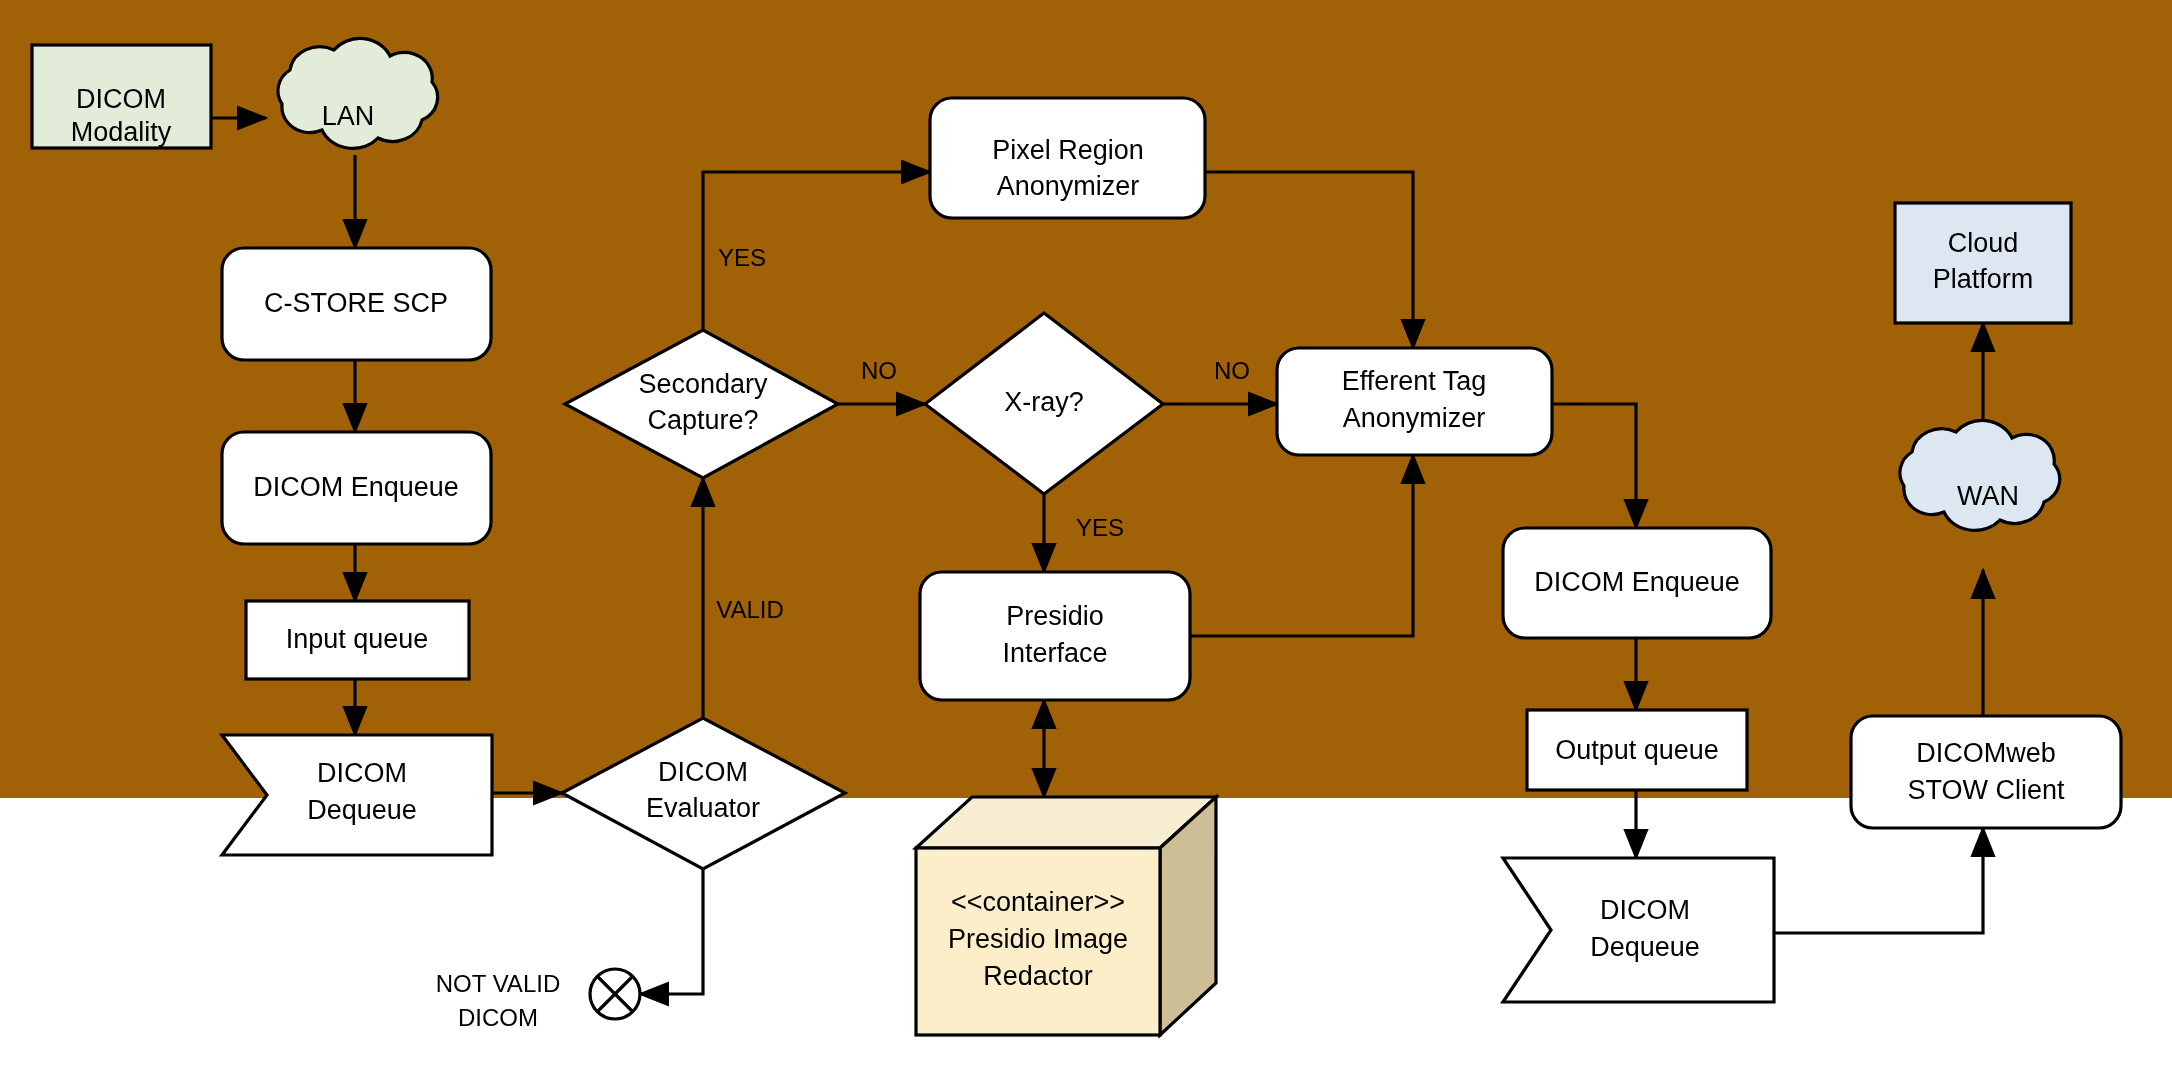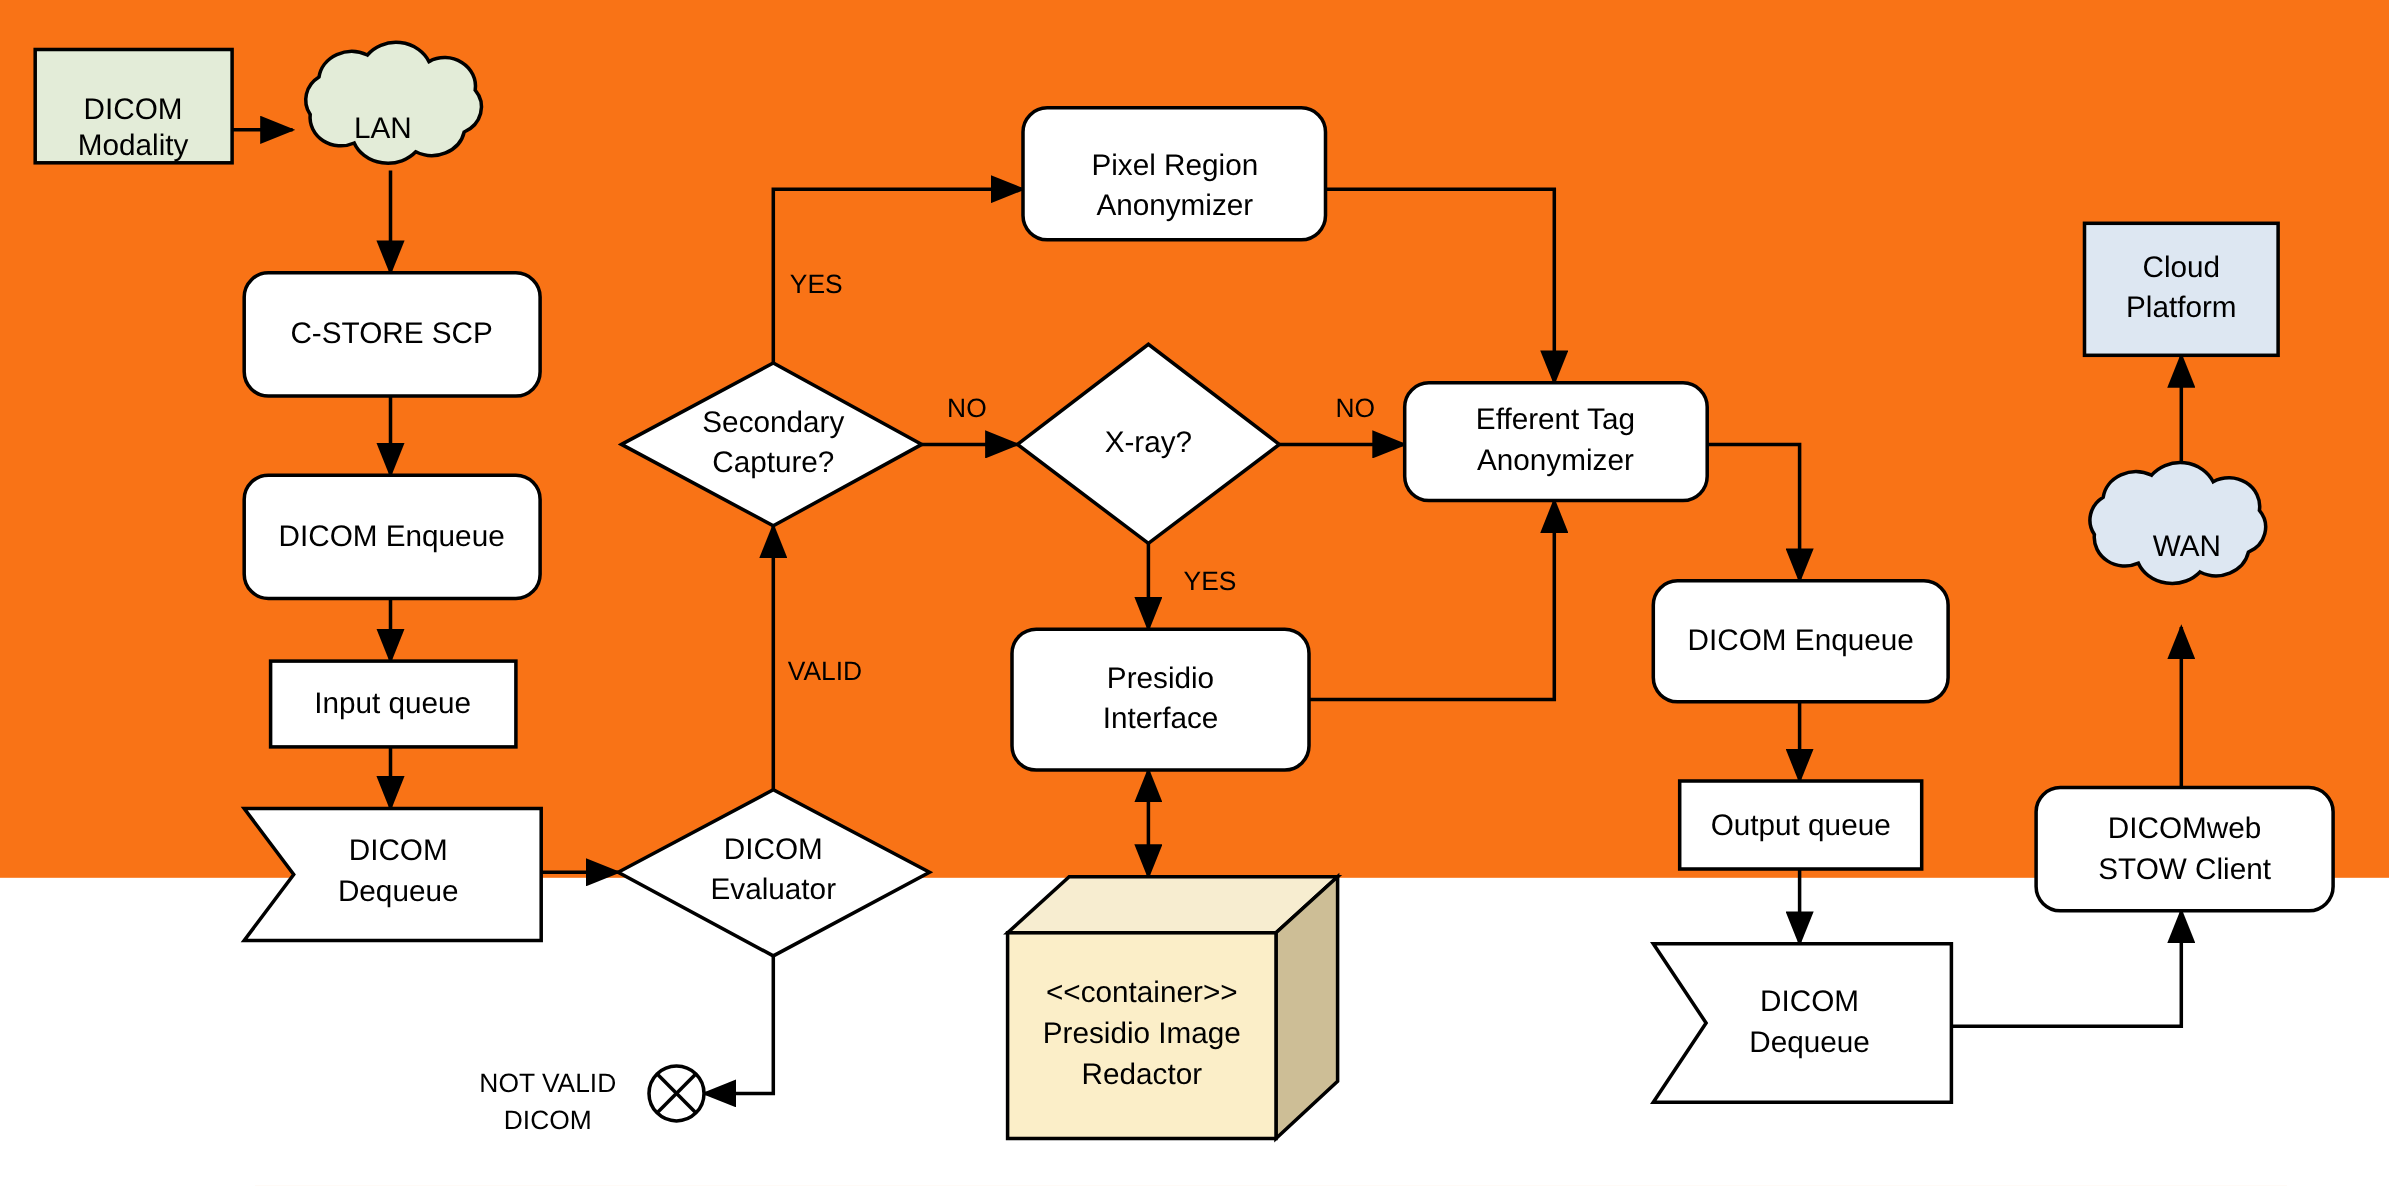--- a/index.html
+++ b/index.html
@@ -10,21 +10,21 @@
   body {
     width: 2172px;
     height: 1078px;
     font-family: "Liberation Sans", sans-serif;
     overflow: hidden;
   }
   #diagram-root {
     position: relative;
     width: 2172px;
     height: 798px;
-    background: #f97316;
+    background: #a16207;
   }
   svg.flow {
     display: block;
     width: 2172px;
     height: 1078px;
   }
   .node-shape {
     stroke: #000000;
     stroke-width: 3.2;
     stroke-linejoin: miter;

